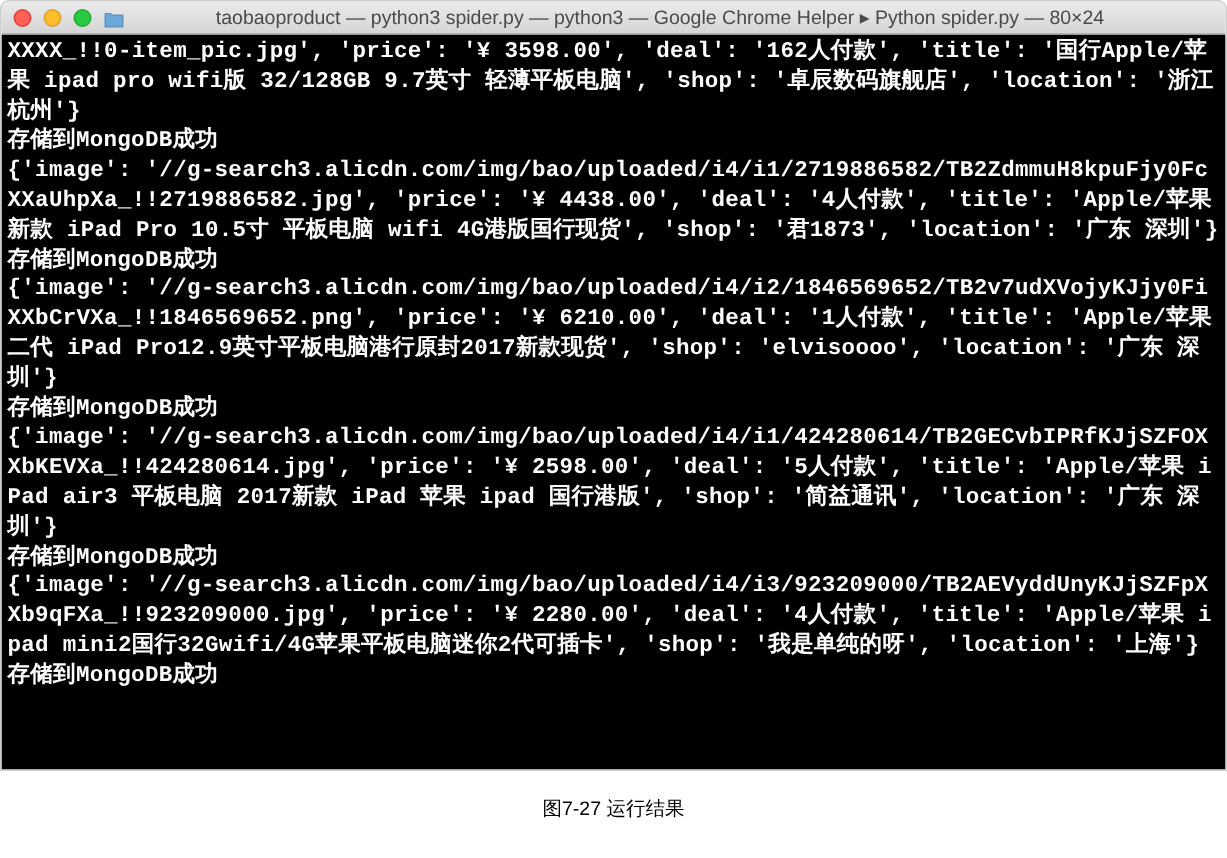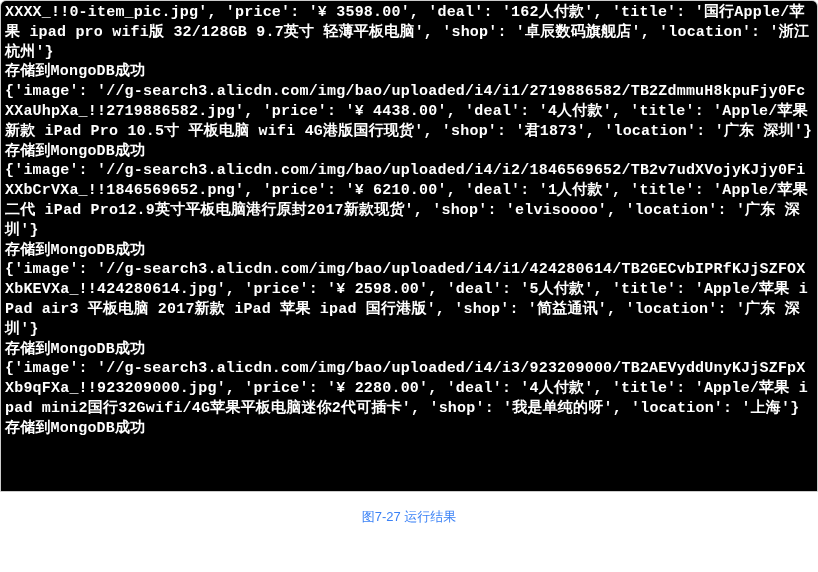--- a/index.html
+++ b/index.html
@@ -75,28 +75,41 @@
       padding: 2px 4px 8px 4px;
       white-space: pre-wrap;
       word-break: break-all;
       min-height: 490px;
       font-weight: bold;
       letter-spacing: 0.2px;
     }
     .caption {
       text-align: center;
       font-size: 13px;
-      color: #3b82f6;
+      color: #000000;
       padding: 16px 0 8px 0;
     }
   </style>
 </head>
 <body>
 
 <div class="terminal-window">
+  <div class="titlebar">
+    <div class="traffic-lights">
+      <div class="traffic-light traffic-red"></div>
+      <div class="traffic-light traffic-yellow"></div>
+      <div class="traffic-light traffic-green"></div>
+    </div>
+    <span class="folder-icon">
+      <svg width="14" height="12" viewBox="0 0 14 12">
+        <path d="M1 2 L5 2 L6 3 L13 3 L13 11 L1 11 Z" fill="#6ba7d8" stroke="#4a7ba8" stroke-width="0.5"></path>
+      </svg>
+    </span>
+    <div class="title-text">taobaoproduct — python3 spider.py — python3 — Google Chrome Helper ▸ Python spider.py — 80×24</div>
+  </div>
   <div class="terminal-content"><span>XXXX_!!0-item_pic.jpg', 'price': '¥ 3598.00', 'deal': '162人付款', 'title': '国行Apple/苹果 ipad pro wifi版 32/128GB 9.7英寸 轻薄平板电脑', 'shop': '卓辰数码旗舰店', 'location': '浙江 杭州'}</span>
 <span>存储到MongoDB成功</span>
 <span>{'image': '//g-search3.alicdn.com/img/bao/uploaded/i4/i1/2719886582/TB2ZdmmuH8kpuFjy0FcXXaUhpXa_!!2719886582.jpg', 'price': '¥ 4438.00', 'deal': '4人付款', 'title': 'Apple/苹果 新款 iPad Pro 10.5寸 平板电脑 wifi 4G港版国行现货', 'shop': '君1873', 'location': '广东 深圳'}</span>
 <span>存储到MongoDB成功</span>
 <span>{'image': '//g-search3.alicdn.com/img/bao/uploaded/i4/i2/1846569652/TB2v7udXVojyKJjy0FiXXbCrVXa_!!1846569652.png', 'price': '¥ 6210.00', 'deal': '1人付款', 'title': 'Apple/苹果 二代 iPad Pro12.9英寸平板电脑港行原封2017新款现货', 'shop': 'elvisoooo', 'location': '广东 深圳'}</span>
 <span>存储到MongoDB成功</span>
 <span>{'image': '//g-search3.alicdn.com/img/bao/uploaded/i4/i1/424280614/TB2GECvbIPRfKJjSZFOXXbKEVXa_!!424280614.jpg', 'price': '¥ 2598.00', 'deal': '5人付款', 'title': 'Apple/苹果 iPad air3 平板电脑 2017新款 iPad 苹果 ipad 国行港版', 'shop': '简益通讯', 'location': '广东 深圳'}</span>
 <span>存储到MongoDB成功</span>
 <span>{'image': '//g-search3.alicdn.com/img/bao/uploaded/i4/i3/923209000/TB2AEVyddUnyKJjSZFpXXb9qFXa_!!923209000.jpg', 'price': '¥ 2280.00', 'deal': '4人付款', 'title': 'Apple/苹果 ipad mini2国行32Gwifi/4G苹果平板电脑迷你2代可插卡', 'shop': '我是单纯的呀', 'location': '上海'}</span>
 <span>存储到MongoDB成功</span></div>

